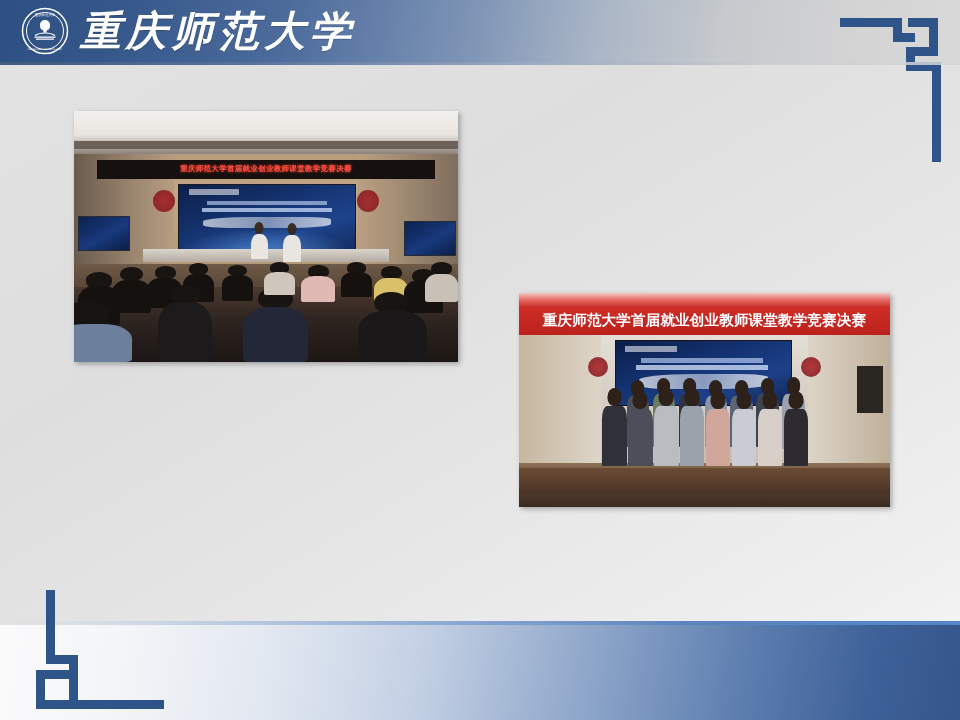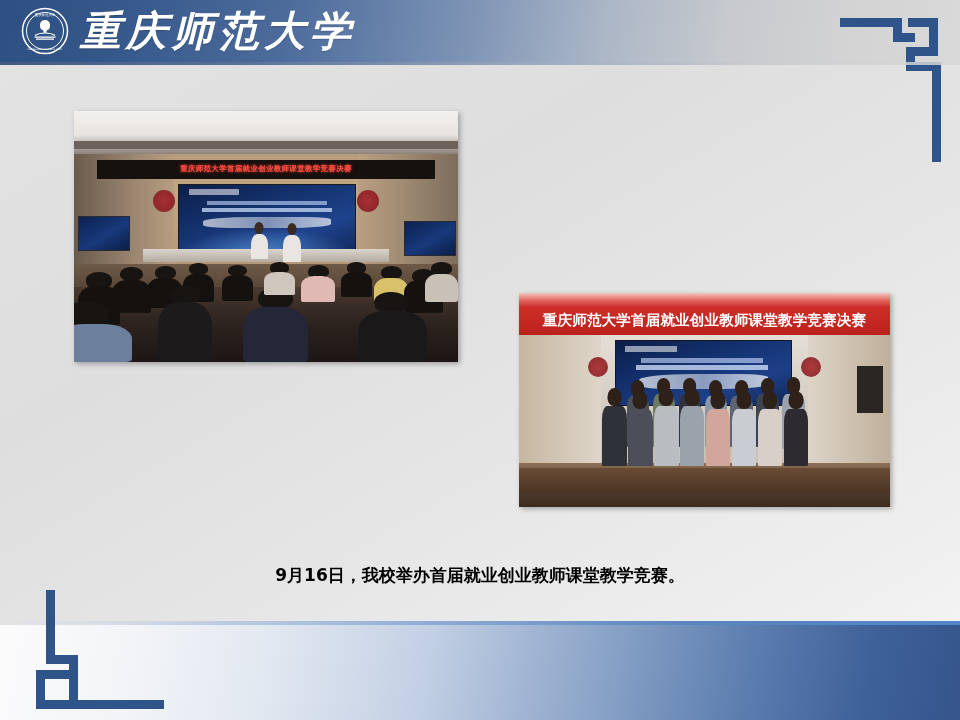--- a/index.html
+++ b/index.html
@@ -501,21 +501,20 @@
         </div>
       <div class="person" style="left:64.5%;top:54%;width:6.5%;height:27%;background:#d8cfc8;">
         <div class="ph"></div>
         </div>
       <div class="person" style="left:71.5%;top:54%;width:6.5%;height:27%;background:#2d2b31;">
         <div class="ph"></div>
         </div>
     </div>
   </div>
 
-  <div class="caption">9月16日，我校举办首届就业创业教师课堂教学竞赛。</div>
 
   <div class="band-line"></div>
   <div class="band-fill"></div>
 
   <div class="corner-bl">
     <svg width="152" height="130" viewBox="0 0 152 130" aria-hidden="true">
       <g fill="#2f5489">
         <rect x="32" y="0" width="9" height="74"></rect>
         <rect x="32" y="65" width="32" height="9"></rect>
         <rect x="55" y="65" width="9" height="22"></rect>

